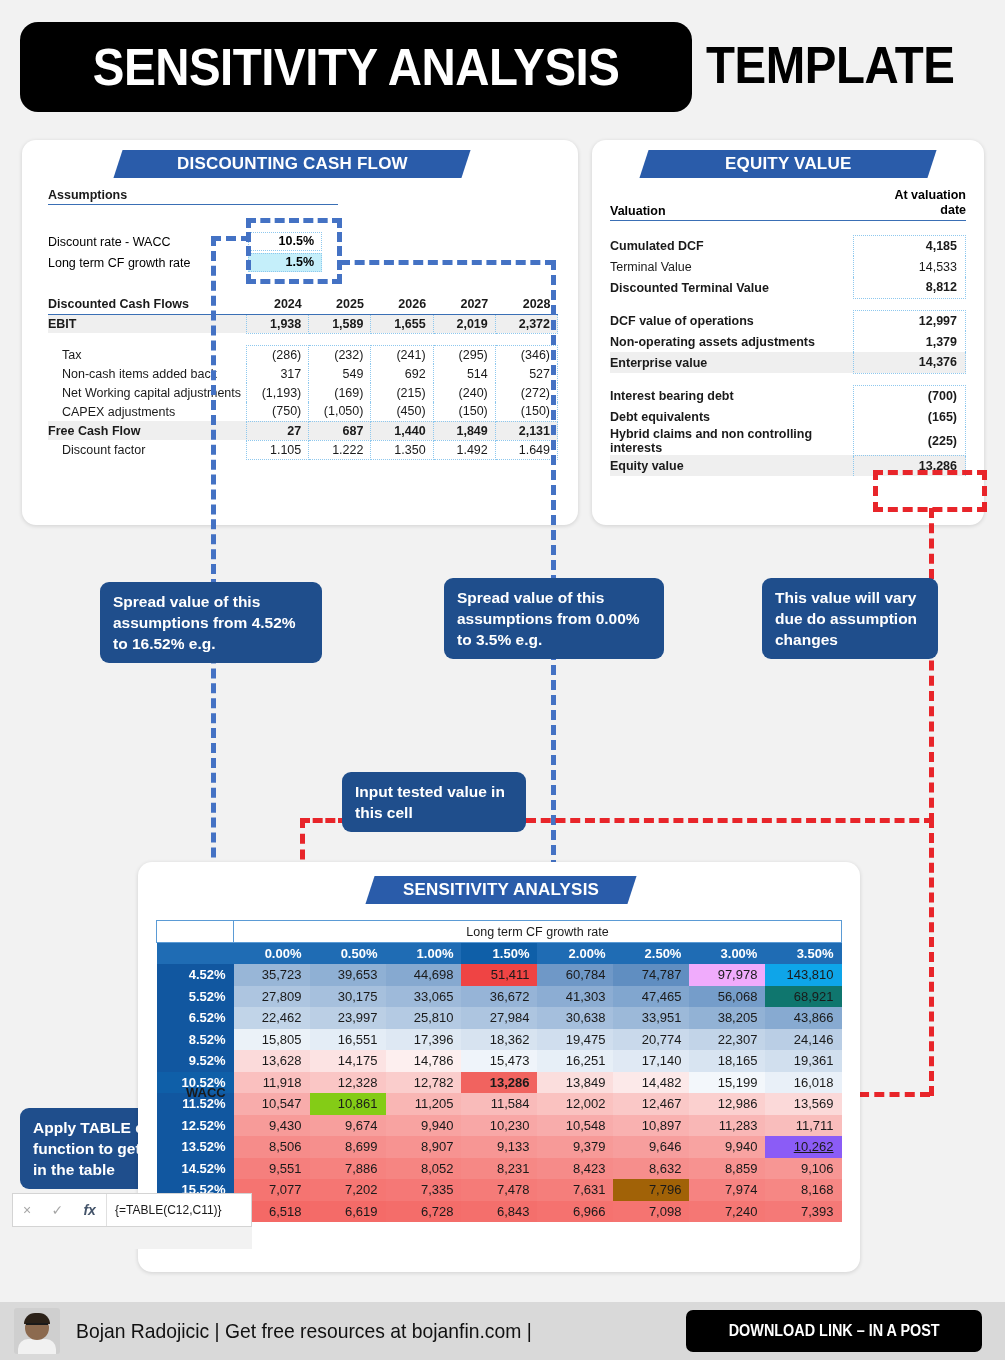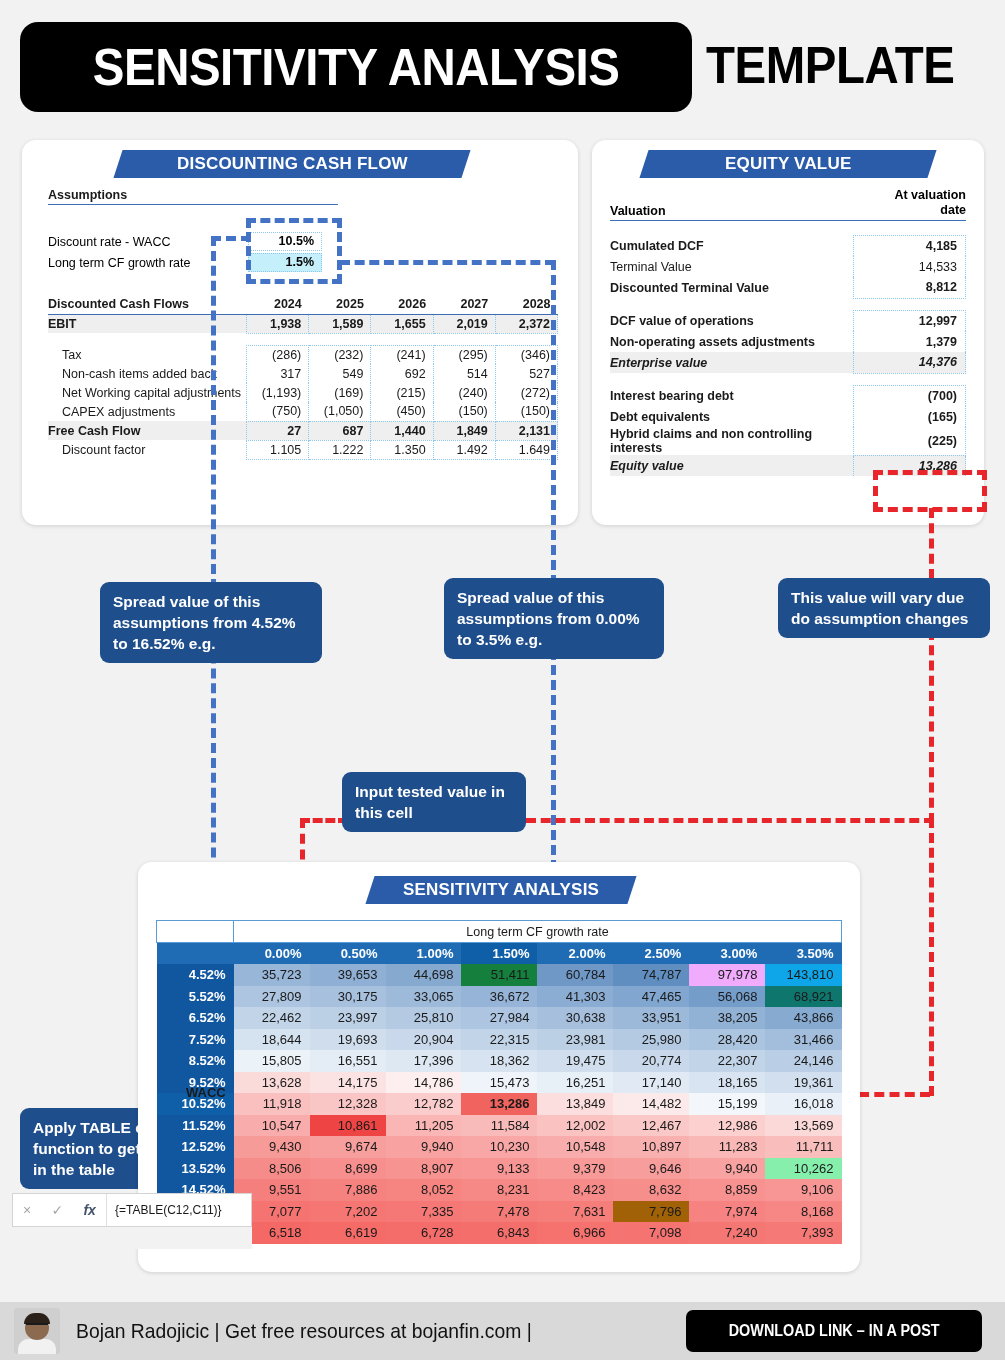--- a/index.html
+++ b/index.html
@@ -83,34 +83,34 @@
   
   #eq-body { position: absolute; left: 18px; top: 48px; width: 356px; }
   .eq-hdrow { display:flex; align-items:flex-end; border-bottom:1.6px solid #3a6fb5; padding-bottom:2px;}
   .eq-hdrow .a { flex:1; font-size:12.5px; font-weight:700; }
   .eq-hdrow .b { width:112px; font-size:12.5px; font-weight:700; text-align:right; line-height:15px;}
   .eq-tbl { width: 356px; border-collapse: collapse; margin-top: 2px; }
   .eq-tbl td { font-size: 12.5px; height: 21px; color: #1a1a1a; padding: 0; }
   .eq-tbl td.n { text-align: right; padding-right: 8px; width: 112px;
                  border-left: 1px dotted #8ec8ee; border-right: 1px dotted #8ec8ee; font-weight: 700;}
   .eq-tbl tr.b1 td { font-weight: 700; }
-  .eq-tbl tr.shade td { background: #efefef; font-style: italic; }
+  .eq-tbl tr.shade td { background: #efefef; }
   .eq-tbl tr.tdot td.n { border-top: 1px dotted #8ec8ee; }
   .eq-tbl tr.bdot td.n { border-bottom: 1px dotted #8ec8ee; }
   .eq-tbl tr.gap td { height: 12px; }
 
   
   .callout {
     position: absolute; background: #1f4e8c; border-radius: 9px;
     color: #fff; font-size: 15.5px; font-weight: 600; line-height: 21px;
     padding: 9px 13px;
   }
   #co1 { left: 100px; top: 582px; width: 222px; }
   #co2 { left: 444px; top: 578px; width: 220px; }
-  #co3 { left: 778px; top: 578px; width: 212px; }
+  #co3 { left: 762px; top: 578px; width: 176px; }
   #co4 { left: 342px; top: 772px; width: 184px; }
   #co5 { left: 20px; top: 1108px; width: 222px; }
 
   
   .bdash-v { position: absolute; width: 0; border-left: 5px dashed #4472c4; }
   .bdash-h { position: absolute; height: 0; border-top: 5px dashed #4472c4; }
   .rdash-v { position: absolute; width: 0; border-left: 5px dashed #e8252a; }
   .rdash-h { position: absolute; height: 0; border-top: 5px dashed #e8252a; }
   .rbox { position: absolute; border: 5px dashed #e8252a; }
   .bbox { position: absolute; border: 5px dashed #4472c4; }
@@ -396,21 +396,21 @@
               <td class="vcell">2.00%</td>
               <td class="vcell">2.50%</td>
               <td class="vcell">3.00%</td>
               <td class="vcell">3.50%</td>
             </tr>
             <tr>
               <td class="rh">4.52%</td>
               <td class="vcell" style="background: rgb(152, 182, 215);">35,723</td>
               <td class="vcell" style="background: rgb(143, 176, 212);">39,653</td>
               <td class="vcell" style="background: rgb(134, 169, 208);">44,698</td>
-              <td class="vcell" style="background: #15803d; margin-top: 24px;">51,411</td>
+              <td class="vcell" style="background: #ef4444; margin-top: 24px;">51,411</td>
               <td class="vcell" style="background: rgb(111, 152, 199);">60,784</td>
               <td class="vcell" style="background: rgb(96, 142, 193);">74,787</td>
               <td class="vcell" style="background: #f0abfc; text-align: right;">97,978</td>
               <td class="vcell" style="background: #0ea5e9;">143,810</td>
             </tr>
             <tr>
               <td class="rh">5.52%</td>
               <td class="vcell" style="background: rgb(173, 197, 224);">27,809</td>
               <td class="vcell" style="background: rgb(166, 192, 221);">30,175</td>
               <td class="vcell" style="background: rgb(158, 186, 218);">33,065</td>
@@ -425,31 +425,20 @@
               <td class="vcell" style="background: rgb(193, 212, 232);">22,462</td>
               <td class="vcell" style="background: rgb(187, 207, 229);">23,997</td>
               <td class="vcell" style="background: rgb(180, 202, 227);">25,810</td>
               <td class="vcell" style="background: rgb(173, 197, 224);">27,984</td>
               <td class="vcell" style="background: rgb(165, 191, 221);">30,638</td>
               <td class="vcell" style="background: rgb(156, 185, 217);">33,951</td>
               <td class="vcell" style="background: rgb(146, 178, 213);">38,205</td>
               <td class="vcell" style="background: rgb(135, 170, 209);">43,866</td>
             </tr>
             <tr>
-              <td class="rh">7.52%</td>
-              <td class="vcell" style="background: rgb(213, 226, 240);">18,644</td>
-              <td class="vcell" style="background: rgb(207, 221, 237);">19,693</td>
-              <td class="vcell" style="background: rgb(201, 217, 235);">20,904</td>
-              <td class="vcell" style="background: rgb(194, 212, 232);">22,315</td>
-              <td class="vcell" style="background: rgb(187, 207, 229);">23,981</td>
-              <td class="vcell" style="background: rgb(180, 202, 226);">25,980</td>
-              <td class="vcell" style="background: rgb(171, 196, 223);">28,420</td>
-              <td class="vcell" style="background: rgb(163, 189, 220);">31,466</td>
-            </tr>
-            <tr>
               <td class="rh">8.52%</td>
               <td class="vcell" style="background: rgb(235, 242, 248);">15,805</td>
               <td class="vcell" style="background: rgb(228, 237, 246);">16,551</td>
               <td class="vcell" style="background: rgb(222, 232, 243);">17,396</td>
               <td class="vcell" style="background: rgb(215, 227, 240);">18,362</td>
               <td class="vcell" style="background: rgb(208, 222, 238);">19,475</td>
               <td class="vcell" style="background: rgb(201, 217, 235);">20,774</td>
               <td class="vcell" style="background: rgb(194, 212, 232);">22,307</td>
               <td class="vcell" style="background: rgb(186, 206, 229);">24,146</td>
             </tr>
@@ -471,21 +460,21 @@
               <td class="vcell" style="background: rgb(250, 205, 204);">12,782</td>
               <td class="vcell" style="background: rgb(241, 99, 95); font-weight: 700;">13,286</td>
               <td class="vcell" style="background: rgb(251, 222, 221);">13,849</td>
               <td class="vcell" style="background: rgb(252, 233, 233);">14,482</td>
               <td class="vcell" style="background: rgb(243, 247, 251);">15,199</td>
               <td class="vcell" style="background: rgb(233, 240, 248);">16,018</td>
             </tr>
             <tr>
               <td class="rh">11.52%</td>
               <td class="vcell" style="background: rgb(248, 172, 171);">10,547</td>
-              <td class="vcell" style="background: #ef4444;">10,861</td>
+              <td class="vcell" style="background: #84cc16;">10,861</td>
               <td class="vcell" style="background: rgb(249, 182, 180);">11,205</td>
               <td class="vcell" style="background: rgb(249, 187, 186);">11,584</td>
               <td class="vcell" style="background: rgb(250, 194, 192);">12,002</td>
               <td class="vcell" style="background: rgb(250, 200, 199);">12,467</td>
               <td class="vcell" style="background: rgb(251, 208, 207);">12,986</td>
               <td class="vcell" style="background: rgb(251, 217, 217);">13,569</td>
             </tr>
             <tr>
               <td class="rh">12.52%</td>
               <td class="vcell" style="background: rgb(247, 155, 153);">9,430</td>
@@ -499,21 +488,21 @@
             </tr>
             <tr>
               <td class="rh">13.52%</td>
               <td class="vcell" style="background: rgb(246, 140, 138);">8,506</td>
               <td class="vcell" style="background: rgb(246, 143, 141);">8,699</td>
               <td class="vcell" style="background: rgb(247, 147, 145);">8,907</td>
               <td class="vcell" style="background: rgb(247, 150, 148);">9,133</td>
               <td class="vcell" style="background: rgb(247, 154, 152);">9,379</td>
               <td class="vcell" style="background: rgb(247, 158, 157);">9,646</td>
               <td class="vcell" style="background: rgb(248, 163, 161);">9,940</td>
-              <td class="vcell" style="background: #86efac;">10,262</td>
+              <td class="vcell" style="background: #8b5cf6; text-decoration: underline;">10,262</td>
             </tr>
             <tr>
               <td class="rh">14.52%</td>
               <td class="vcell" style="background: rgb(245, 127, 125);">9,551</td>
               <td class="vcell" style="background: rgb(246, 130, 127);">7,886</td>
               <td class="vcell" style="background: rgb(246, 133, 130);">8,052</td>
               <td class="vcell" style="background: rgb(246, 136, 133);">8,231</td>
               <td class="vcell" style="background: rgb(246, 139, 137);">8,423</td>
               <td class="vcell" style="background: rgb(246, 142, 140);">8,632</td>
               <td class="vcell" style="background: rgb(247, 146, 144);">8,859</td>

